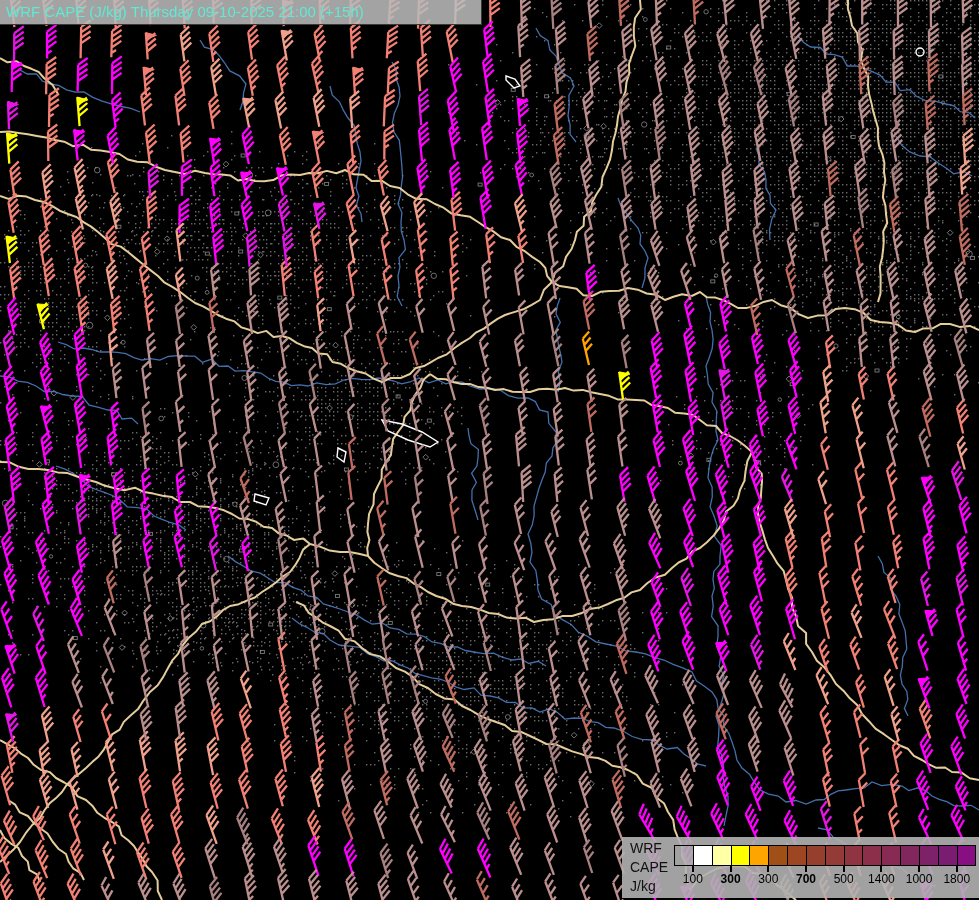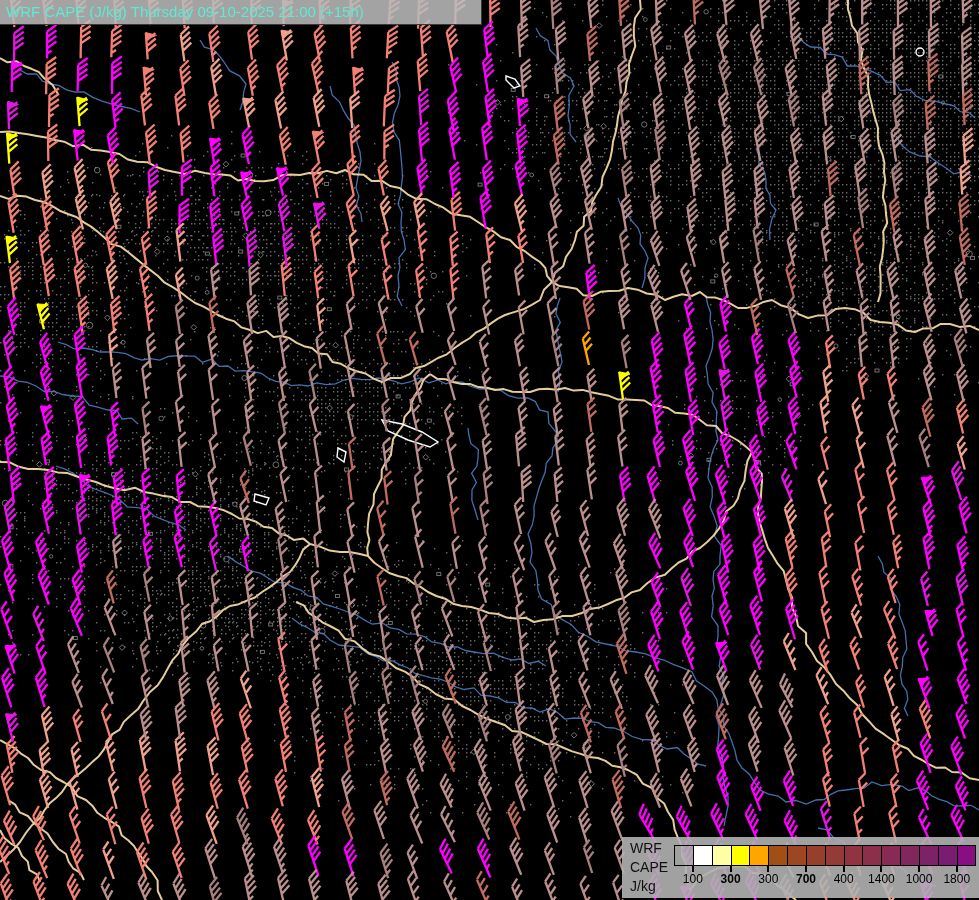--- a/index.html
+++ b/index.html
@@ -243,21 +243,21 @@
     <div id="legend-ticks">
         <div class="tick" style="left: 69.8px;"></div>
         <div class="ticklabel" style="left: 70.8px;">100</div>
         <div class="tick" style="left: 107.6px;"></div>
         <div class="ticklabel" style="left: 108.6px; font-weight: bold;">300</div>
         <div class="tick" style="left: 145.3px;"></div>
         <div class="ticklabel" style="left: 146.3px;">300</div>
         <div class="tick" style="left: 183px;"></div>
         <div class="ticklabel" style="left: 184px; font-weight: bold;">700</div>
         <div class="tick" style="left: 220.7px;"></div>
-        <div class="ticklabel" style="left: 221.7px;">400</div>
+        <div class="ticklabel" style="left: 221.7px;">500</div>
         <div class="tick" style="left: 258.4px;"></div>
         <div class="ticklabel" style="left: 259.4px;">1400</div>
         <div class="tick" style="left: 296.1px;"></div>
         <div class="ticklabel" style="left: 297.1px;">1000</div>
         <div class="tick" style="left: 333.8px;"></div>
         <div class="ticklabel" style="left: 334.8px;">1800</div>
       </div>
   </div>
 </div>
 

